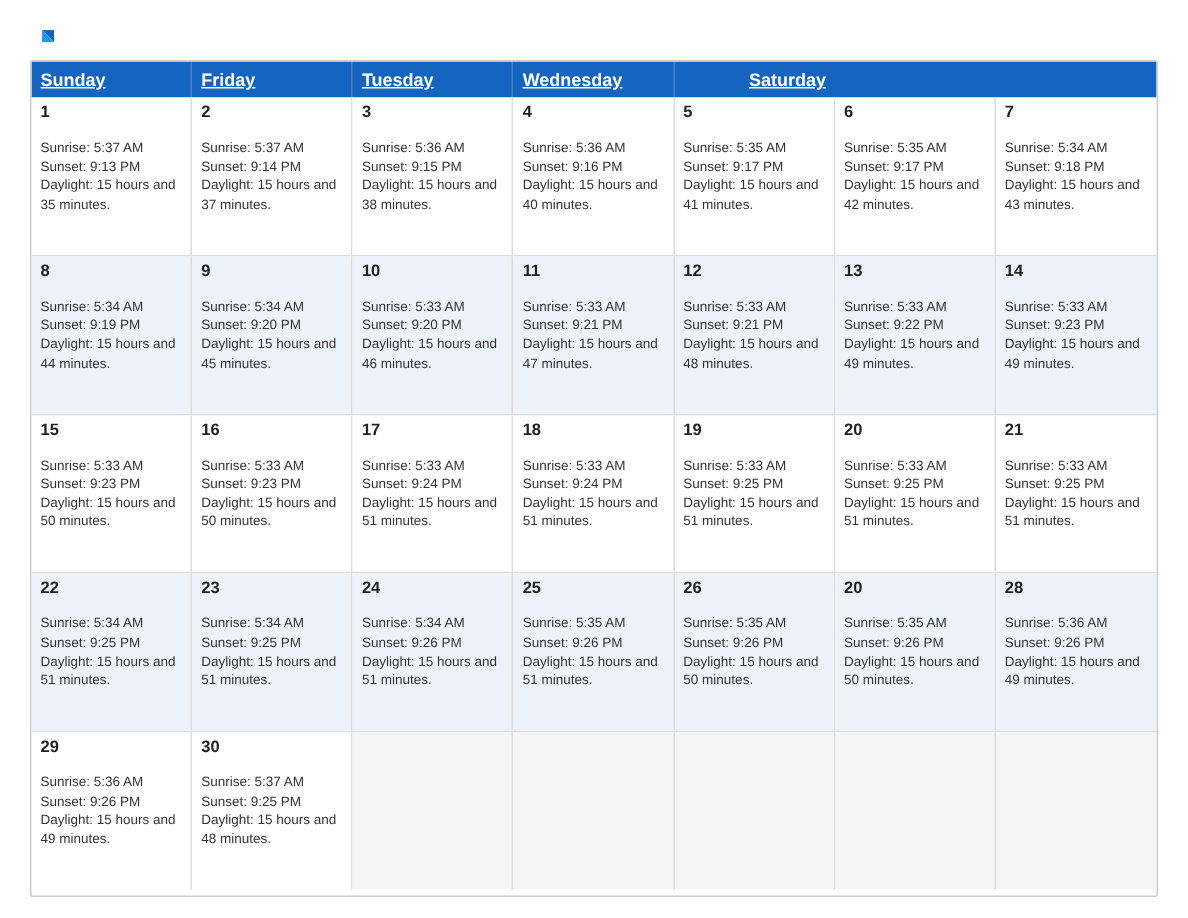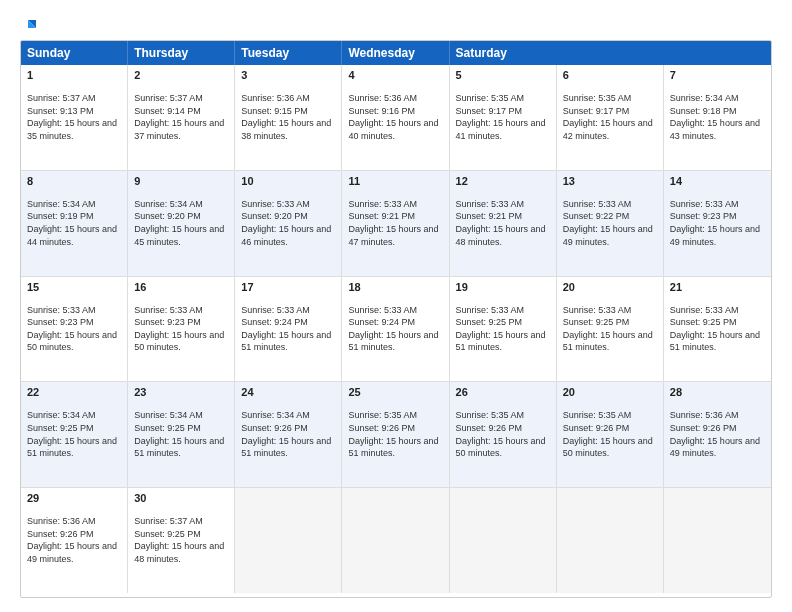--- a/index.html
+++ b/index.html
@@ -53,22 +53,23 @@
       grid-template-columns: repeat(7, 1fr);
       background: #1565c0;
     }
     .cal-header-cell {
       color: #fff;
       font-weight: bold;
       font-size: 12px;
       padding: 5px 6px;
       text-align: left;
       border-right: 1px solid rgba(255,255,255,0.2);
-    }
-    .cal-header-cell:last-child { border-right: none; }
+      text-decoration: underline;
+    }
+    .cal-header-cell:last-child { border-right: none; text-align: right; }
     .cal-body {
       display: flex;
       flex-direction: column;
       height: calc(100% - 28px);
     }
     .cal-row {
       display: grid;
       grid-template-columns: repeat(7, 1fr);
       flex: 1;
       border-bottom: 1px solid #ddd;
@@ -116,21 +117,21 @@
     </div>
     <div class="title-section">
       <div class="month-title"></div>
       <div class="location"></div>
     </div>
   </div>
 
   <div class="calendar">
     <div class="cal-header">
     <div class="cal-header-cell">Sunday</div>
-        <div class="cal-header-cell">Thursday</div>
+        <div class="cal-header-cell">Friday</div>
         <div class="cal-header-cell">Tuesday</div>
         <div class="cal-header-cell">Wednesday</div>
         <div class="cal-header-cell">Saturday</div>
       </div>
     <div class="cal-body">
     <div class="cal-row">
           <div class="cal-cell">
             <span class="day-num">1</span>
             <div class="cell-text">Sunrise: 5:37 AM<br>Sunset: 9:13 PM<br>Daylight: 15 hours and 35 minutes.</div>
           </div>

